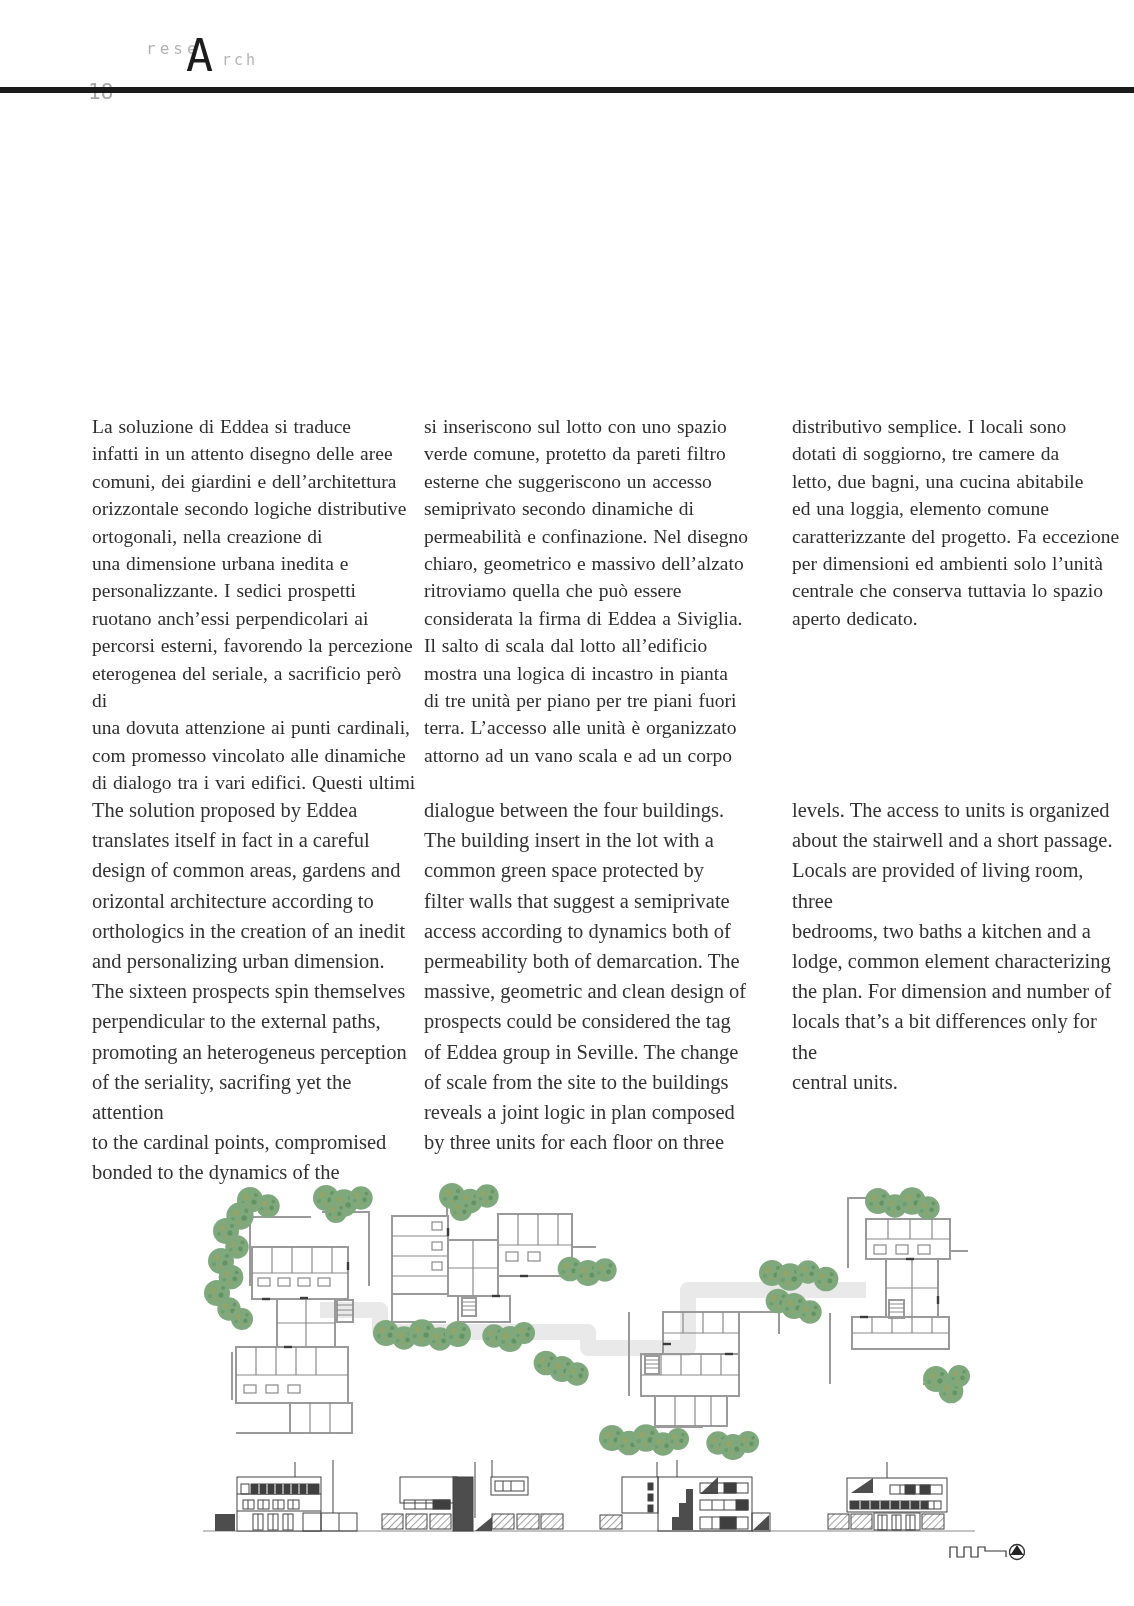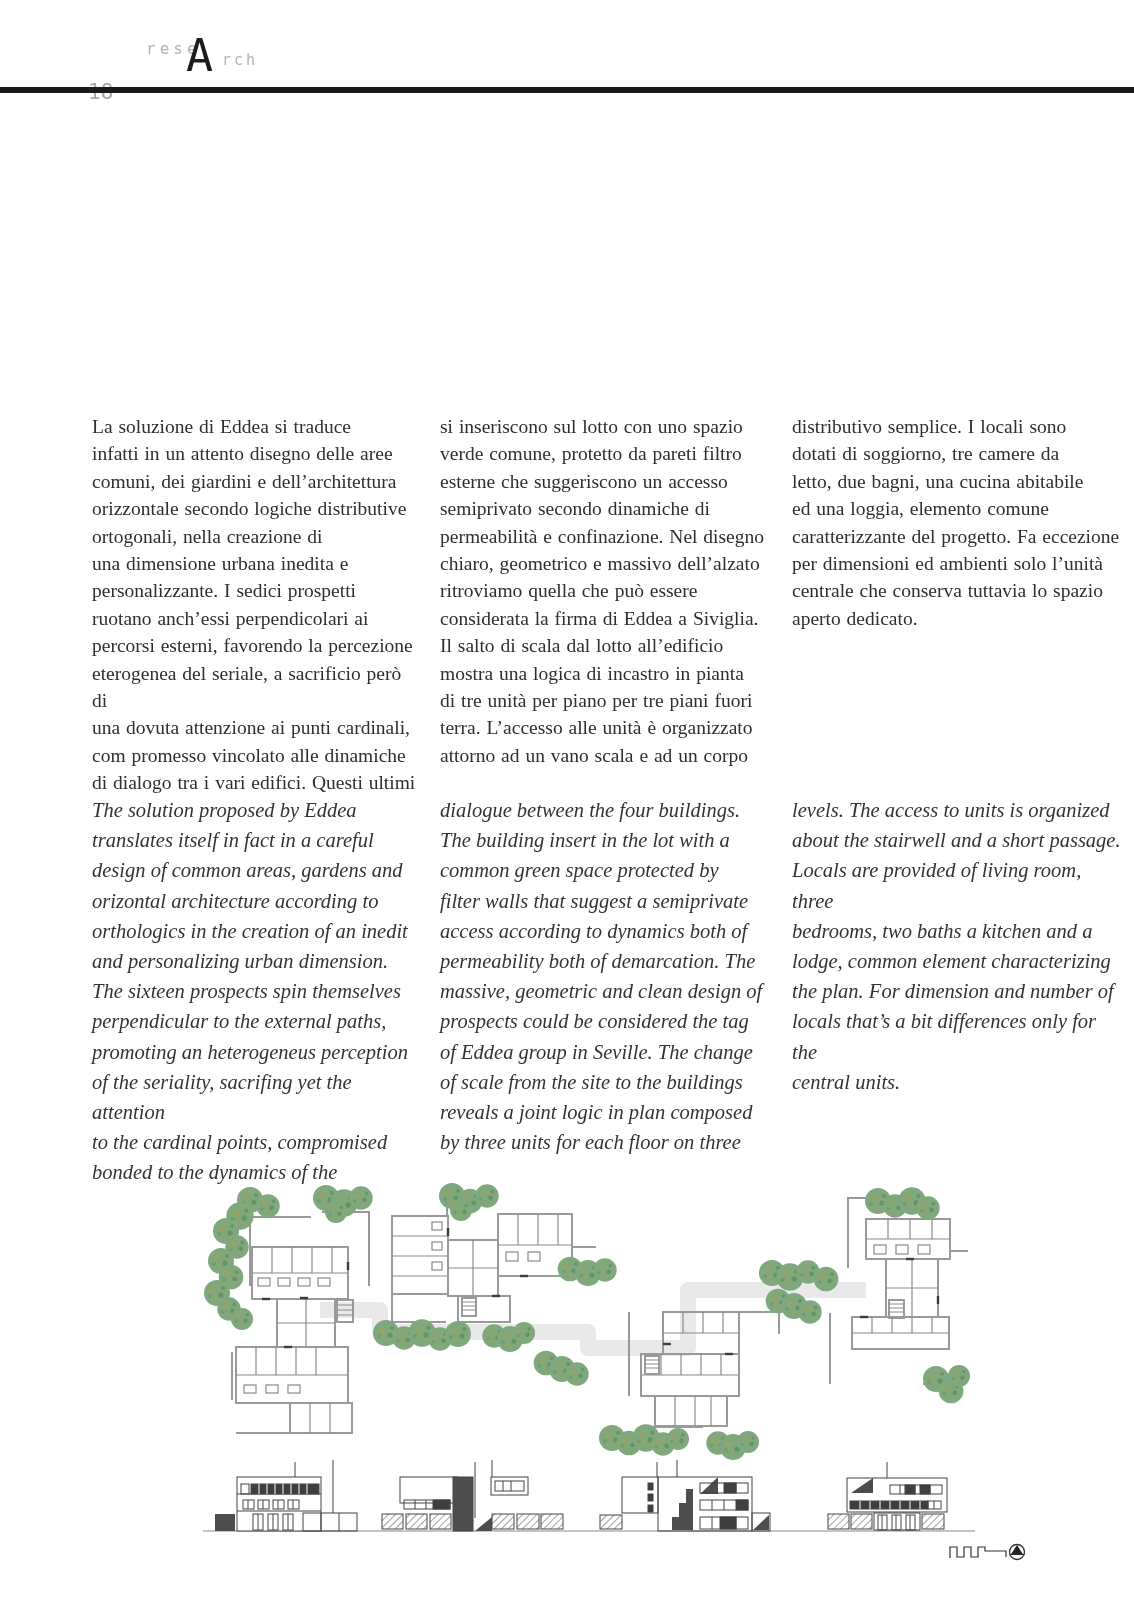--- a/index.html
+++ b/index.html
@@ -10,23 +10,23 @@
            font-size:21px;color:#a9a9a9;margin-top:26px;}
   .logo{position:absolute;left:134px;top:36px;width:180px;height:52px;
         font-family:"DejaVu Sans Mono",monospace;color:#b3b3b3;}
   .logo-pre{position:absolute;left:12px;top:3px;font-size:16px;letter-spacing:4px;}
   .logo-a{position:absolute;left:52px;top:-7px;font-size:45px;color:#1c1c1c;}
   .logo-rch{position:absolute;left:88px;top:15px;font-size:15px;letter-spacing:3px;}
   .rule{position:absolute;left:0;top:87px;width:1134px;height:6px;background:#1a1a1a;}
   
   .col{position:absolute;white-space:pre-line;color:#2e2e2e;}
   .it{font-size:19.5px;line-height:27.4px;top:413px;word-spacing:1px;}
-  .en{font-size:20.5px;line-height:30.2px;top:795px;font-style:italic;color:#333333;}
+  .en{font-size:20.5px;line-height:30.2px;top:795px;color:#333333;}
   .c1{left:92px;width:330px;}
-  .c2{left:440px;width:330px;}
+  .c2{left:424px;width:330px;}
   .c3{left:792px;width:332px;}
   
   .figure{position:absolute;left:0;top:1140px;width:1134px;height:466px;}
 </style>
 </head>
 <body>
 
 <div class="page">
 
   <div class="pagenum">18</div>

